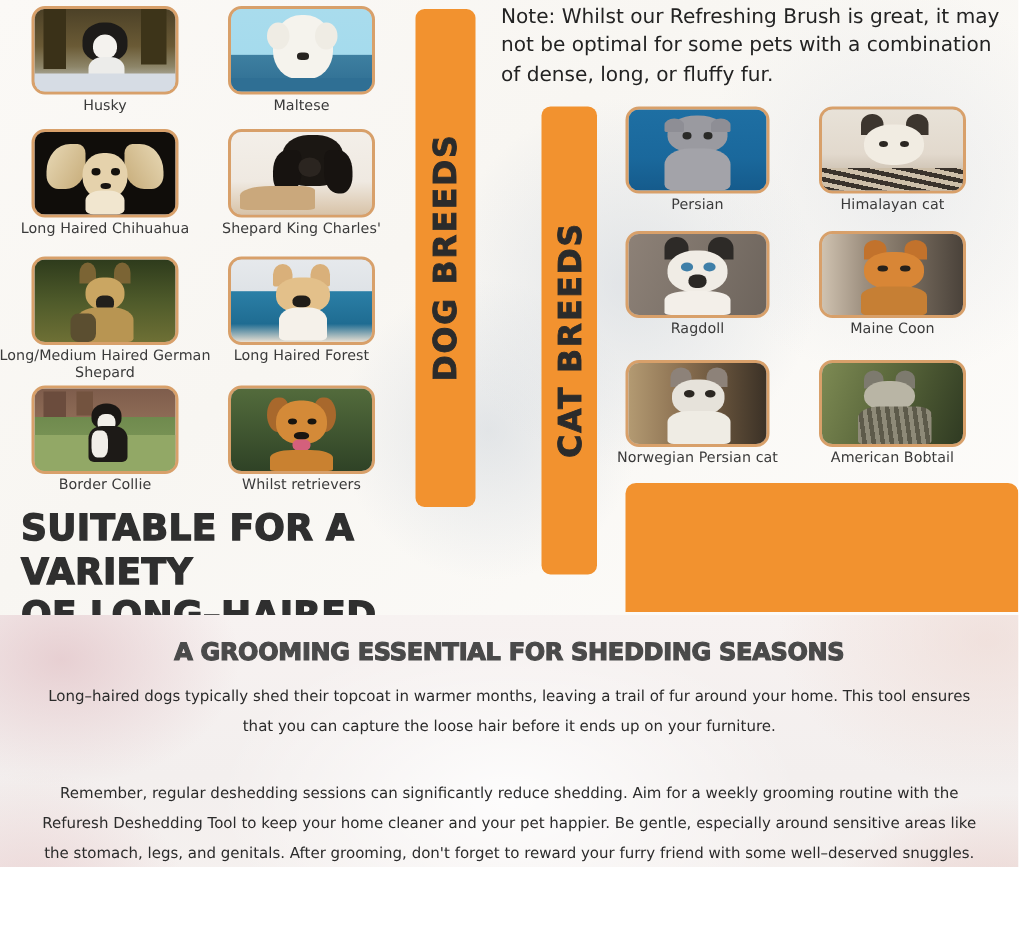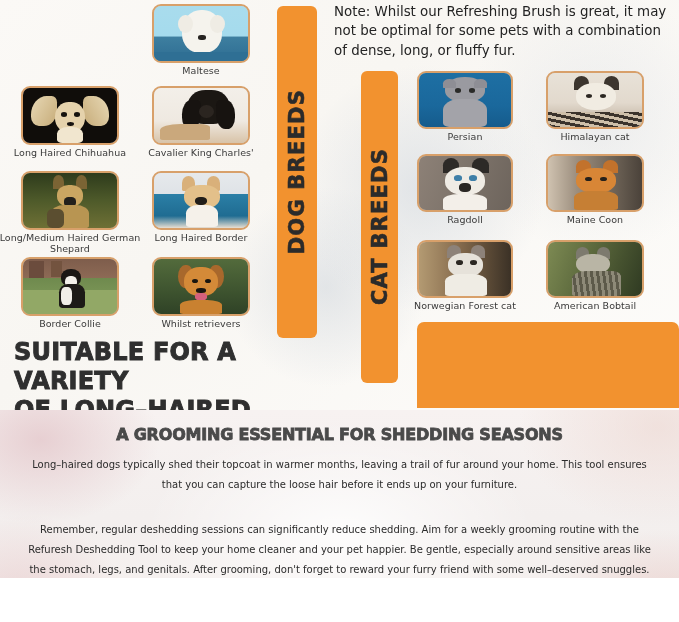--- a/index.html
+++ b/index.html
@@ -141,20 +141,33 @@
     <div class="vbar" id="dog-bar" style="background:#F2922F;">
       <span class="vlabel">DOG BREEDS</span>
     </div>
 
     <div class="vbar" id="cat-bar" style="background:#F2922F;">
       <span class="vlabel">CAT BREEDS</span>
     </div>
 
     <div id="orange-block" style="background:#F2922F;"></div>
 
+    <div class="card" style="left:21px;top:4px;width:98px;height:59px;">
+      <div class="thumb">
+        <div class="ph" style="background:linear-gradient(180deg,#4c4127 0%,#6a5a35 45%,#8d8568 70%,#d8dde3 100%);">
+          <div style="position:absolute;left:6%;top:0;width:16%;height:72%;background:#3a3118;"></div>
+          <div style="position:absolute;left:76%;top:0;width:18%;height:68%;background:#3d3419;"></div>
+          <div style="position:absolute;left:34%;top:16%;width:32%;height:48%;background:#1d1b19;border-radius:46% 46% 40% 40%;"></div>
+          <div style="position:absolute;left:41%;top:30%;width:18%;height:30%;background:#f4f2ee;border-radius:50% 50% 44% 44%;"></div>
+          <div style="position:absolute;left:38%;top:58%;width:26%;height:34%;background:#ececea;border-radius:40% 40% 30% 30%;"></div>
+          <div style="position:absolute;left:0;top:78%;width:100%;height:22%;background:#d6dce4;"></div>
+        </div>
+      </div>
+      <div class="cap">Husky</div>
+    </div>
 
     <div class="card" style="left:152px;top:4px;width:98px;height:59px;">
       <div class="thumb">
         <div class="ph" style="background:linear-gradient(180deg,#a9dced 0%,#a5dbed 55%,#3e7fa0 56%,#2e6d92 100%);">
           <div style="position:absolute;left:30%;top:8%;width:42%;height:78%;background:#f5f3ed;border-radius:48% 48% 44% 44%;"></div>
           <div style="position:absolute;left:26%;top:16%;width:16%;height:34%;background:#efece4;border-radius:50%;"></div>
           <div style="position:absolute;left:60%;top:16%;width:16%;height:34%;background:#efece4;border-radius:50%;"></div>
           <div style="position:absolute;left:47%;top:52%;width:8%;height:10%;background:#262320;border-radius:40%;"></div>
           <div style="position:absolute;left:0;top:84%;width:100%;height:16%;background:#2f6f94;"></div>
         </div>
@@ -180,21 +193,21 @@
     <div class="card" style="left:152px;top:86px;width:98px;height:59px;">
       <div class="thumb">
         <div class="ph" style="background:linear-gradient(180deg,#f3efe9 0%,#efe9e1 60%,#d8c3a8 100%);">
           <div style="position:absolute;left:36%;top:4%;width:44%;height:62%;background:#1b1713;border-radius:42% 42% 38% 38%;"></div>
           <div style="position:absolute;left:30%;top:22%;width:20%;height:52%;background:#171310;border-radius:50% 20% 50% 40%;"></div>
           <div style="position:absolute;left:66%;top:22%;width:20%;height:52%;background:#171310;border-radius:20% 50% 40% 50%;"></div>
           <div style="position:absolute;left:48%;top:30%;width:16%;height:24%;background:#2b2520;border-radius:50%;"></div>
           <div style="position:absolute;left:6%;top:66%;width:54%;height:28%;background:#caa87c;border-radius:40% 20% 10% 10%;"></div>
         </div>
       </div>
-      <div class="cap">Cavalier King Charles'</div>
+      <div class="cap">Shepard King Charles'</div>
     </div>
 
     <div class="card" style="left:21px;top:171px;width:98px;height:59px;">
       <div class="thumb">
         <div class="ph" style="background:linear-gradient(180deg,#2e3b1c 0%,#4e5a2a 50%,#6e7035 100%);">
           <div style="position:absolute;left:32%;top:4%;width:12%;height:26%;background:#7b6434;border-radius:50% 50% 0 0;"></div>
           <div style="position:absolute;left:56%;top:4%;width:12%;height:26%;background:#7b6434;border-radius:50% 50% 0 0;"></div>
           <div style="position:absolute;left:36%;top:22%;width:28%;height:40%;background:#caa662;border-radius:44% 44% 48% 48%;"></div>
           <div style="position:absolute;left:44%;top:44%;width:12%;height:18%;background:#22201c;border-radius:40%;"></div>
           <div style="position:absolute;left:30%;top:58%;width:40%;height:42%;background:#b89552;border-radius:36% 36% 10% 10%;"></div>
@@ -207,21 +220,21 @@
     <div class="card" style="left:152px;top:171px;width:98px;height:59px;">
       <div class="thumb">
         <div class="ph" style="background:linear-gradient(180deg,#e6e9ec 0%,#dfe3e7 38%,#2b7fa6 39%,#1f6c92 78%,#e8dfd2 100%);">
           <div style="position:absolute;left:30%;top:6%;width:14%;height:26%;background:#d9b07a;border-radius:50% 50% 10% 10%;"></div>
           <div style="position:absolute;left:56%;top:6%;width:14%;height:26%;background:#d9b07a;border-radius:50% 50% 10% 10%;"></div>
           <div style="position:absolute;left:32%;top:22%;width:38%;height:44%;background:#e3c08a;border-radius:44% 44% 46% 46%;"></div>
           <div style="position:absolute;left:44%;top:44%;width:12%;height:14%;background:#201d19;border-radius:44%;"></div>
           <div style="position:absolute;left:34%;top:58%;width:34%;height:40%;background:#f5f1ea;border-radius:38% 38% 12% 12%;"></div>
         </div>
       </div>
-      <div class="cap">Long Haired Border</div>
+      <div class="cap">Long Haired Forest</div>
     </div>
 
     <div class="card" style="left:21px;top:257px;width:98px;height:59px;">
       <div class="thumb">
         <div class="ph" style="background:linear-gradient(180deg,#7e5d4c 0%,#8d6a55 34%,#6f8a4e 35%,#87a05f 100%);">
           <div style="position:absolute;left:6%;top:4%;width:16%;height:30%;background:#6b4c3d;"></div>
           <div style="position:absolute;left:30%;top:4%;width:12%;height:28%;background:#73533f;"></div>
           <div style="position:absolute;left:0;top:56%;width:100%;height:44%;background:#92a866;"></div>
           <div style="position:absolute;left:40%;top:18%;width:22%;height:32%;background:#1a1714;border-radius:46% 46% 40% 40%;"></div>
           <div style="position:absolute;left:45%;top:30%;width:12%;height:22%;background:#f2efe9;border-radius:44%;"></div>
@@ -309,21 +322,21 @@
       <div class="thumb">
         <div class="ph" style="background:linear-gradient(90deg,#b39a72 0%,#8a6f50 40%,#5b4a36 75%,#3b3126 100%);">
           <div style="position:absolute;left:30%;top:6%;width:16%;height:24%;background:#8d8279;border-radius:50% 50% 0 0;"></div>
           <div style="position:absolute;left:56%;top:6%;width:16%;height:24%;background:#8d8279;border-radius:50% 50% 0 0;"></div>
           <div style="position:absolute;left:32%;top:20%;width:38%;height:44%;background:#e6e2da;border-radius:46%;"></div>
           <div style="position:absolute;left:40%;top:34%;width:8%;height:9%;background:#2b2722;border-radius:50%;"></div>
           <div style="position:absolute;left:55%;top:34%;width:8%;height:9%;background:#2b2722;border-radius:50%;"></div>
           <div style="position:absolute;left:28%;top:60%;width:46%;height:40%;background:#efece4;border-radius:34% 34% 10% 10%;"></div>
         </div>
       </div>
-      <div class="cap">Norwegian Forest cat</div>
+      <div class="cap">Norwegian Persian cat</div>
     </div>
 
     <div class="card" style="left:546px;top:240px;width:98px;height:58px;">
       <div class="thumb">
         <div class="ph" style="background:linear-gradient(110deg,#7d8a53 0%,#5e6b3e 40%,#46522f 70%,#2f3a22 100%);">
           <div style="position:absolute;left:30%;top:10%;width:14%;height:22%;background:#7d7a6e;border-radius:50% 50% 0 0;"></div>
           <div style="position:absolute;left:52%;top:10%;width:14%;height:22%;background:#7d7a6e;border-radius:50% 50% 0 0;"></div>
           <div style="position:absolute;left:30%;top:22%;width:36%;height:38%;background:#b9b5a5;border-radius:46%;"></div>
           <div style="position:absolute;left:26%;top:54%;width:52%;height:46%;background:repeating-linear-gradient(82deg,#8e8a78 0px,#8e8a78 3px,#5d5a4a 3px,#5d5a4a 6px);border-radius:30% 20% 8% 8%;"></div>
         </div>

